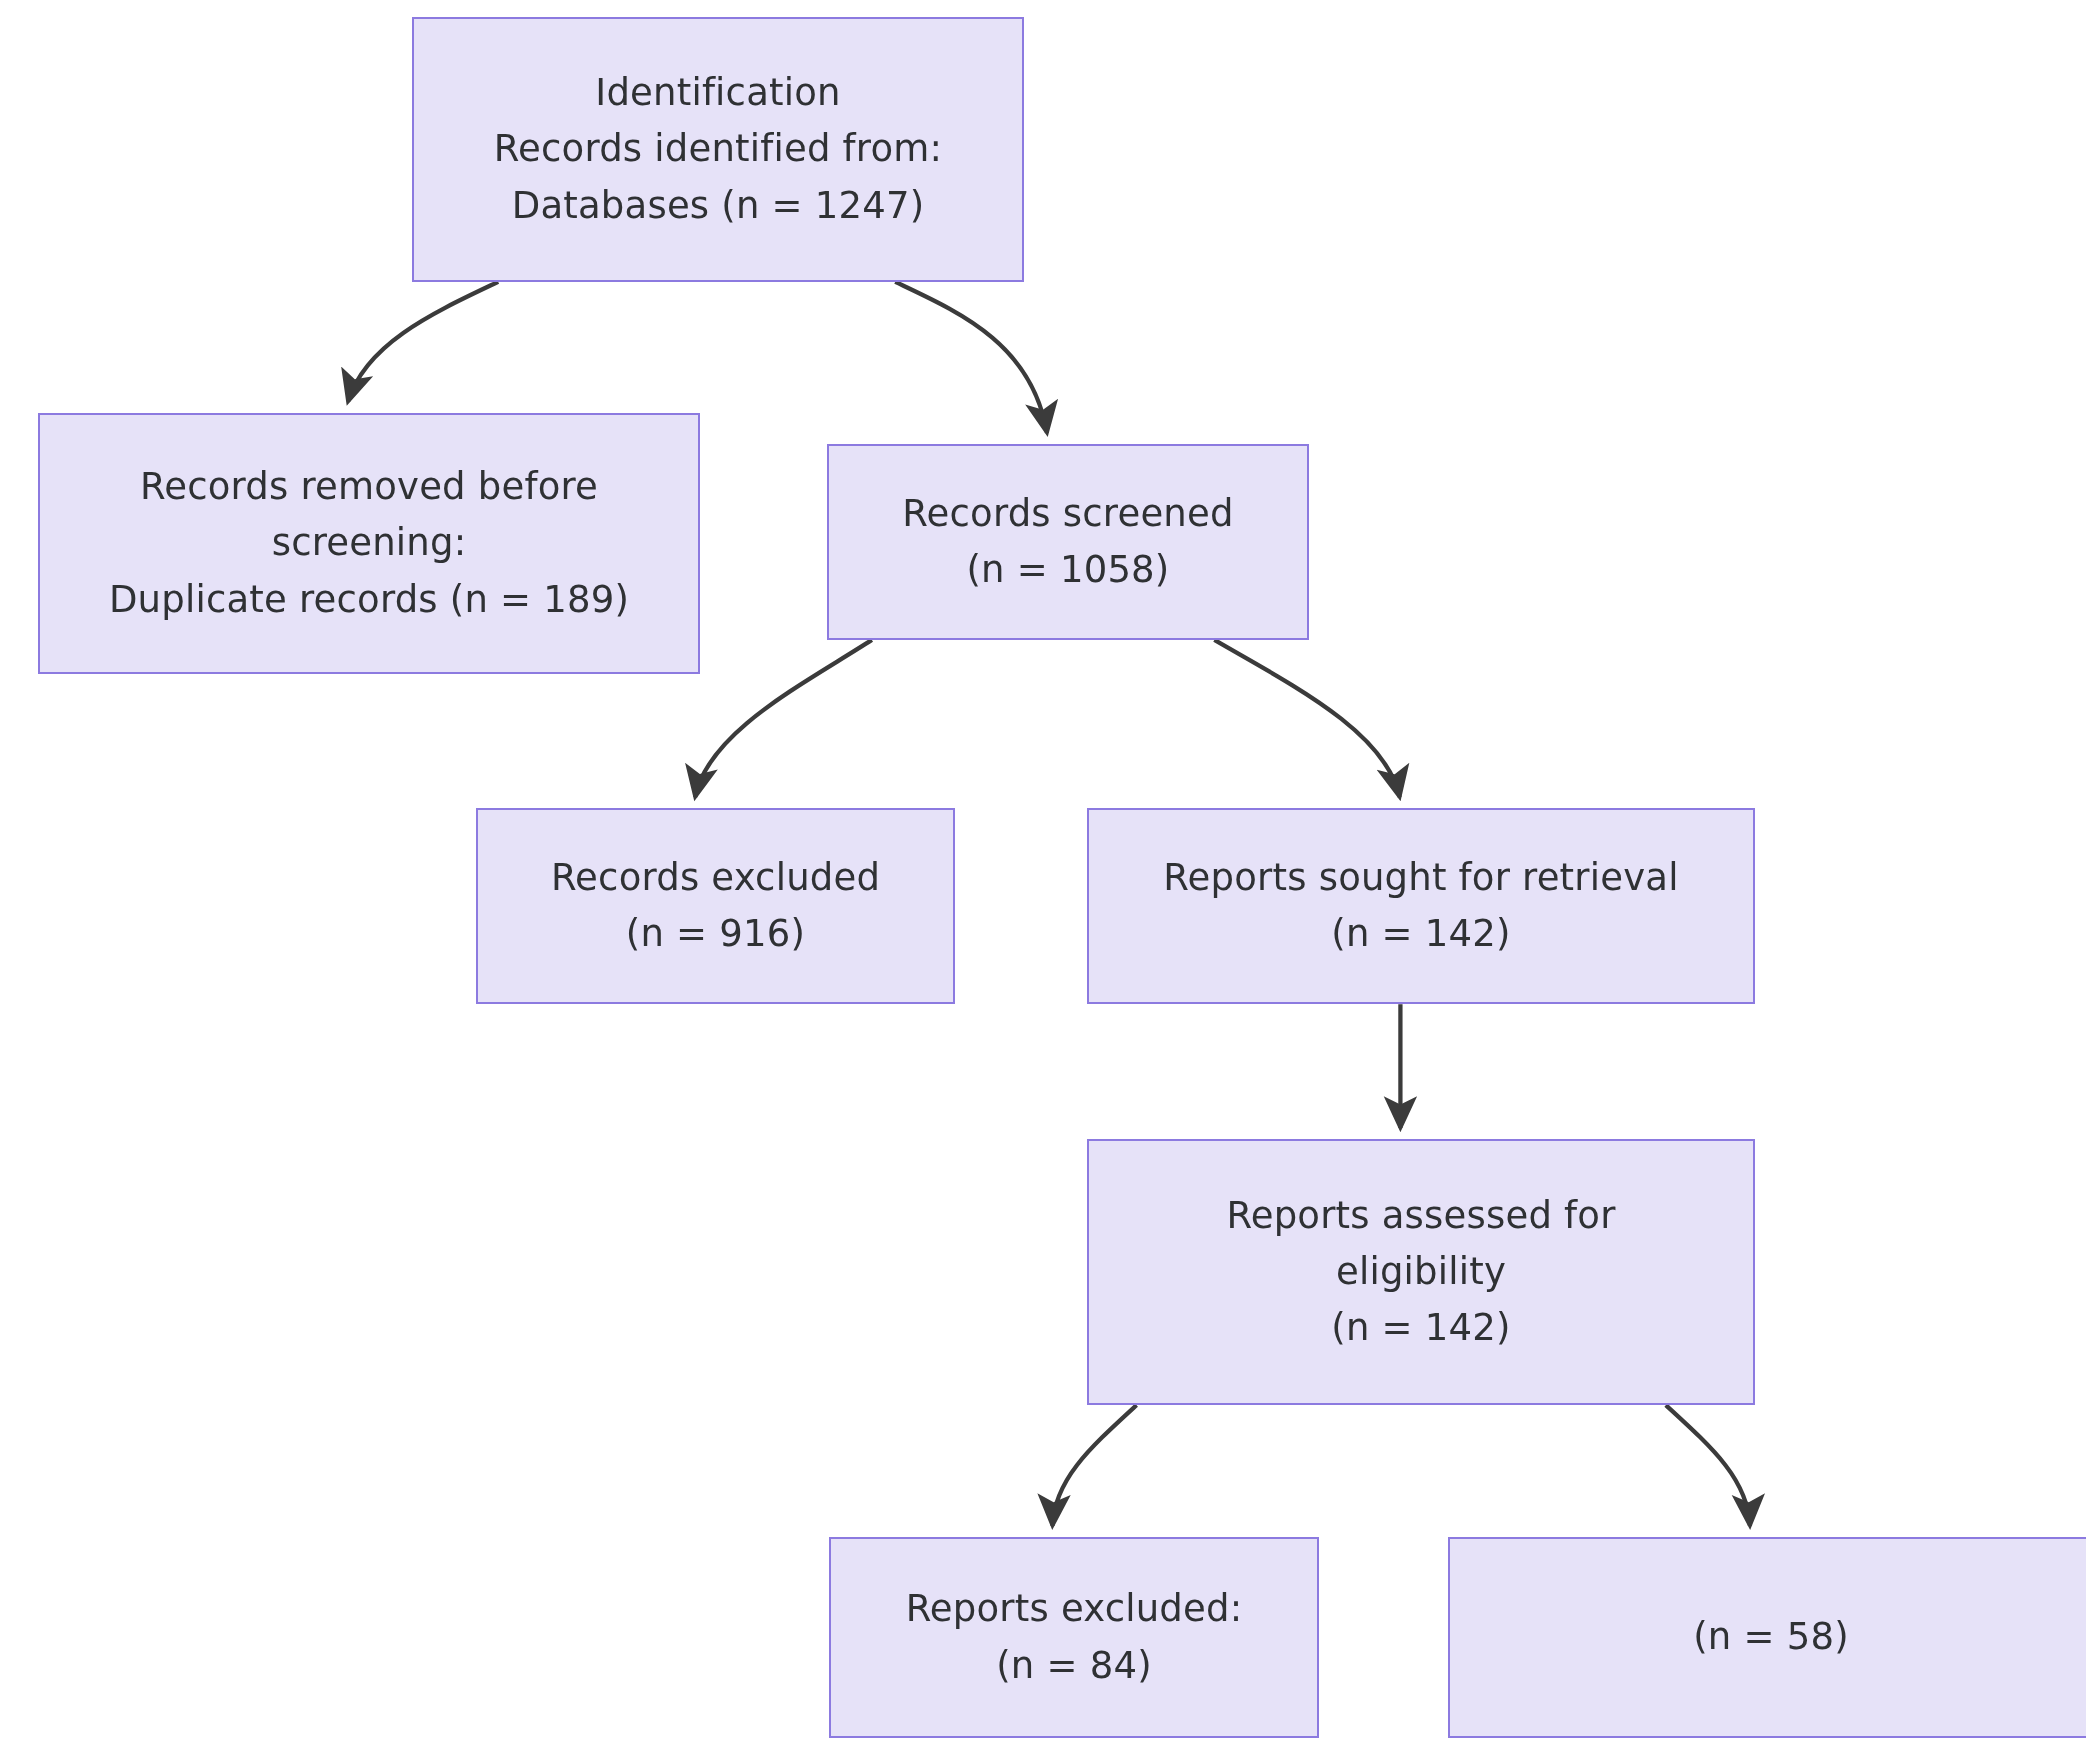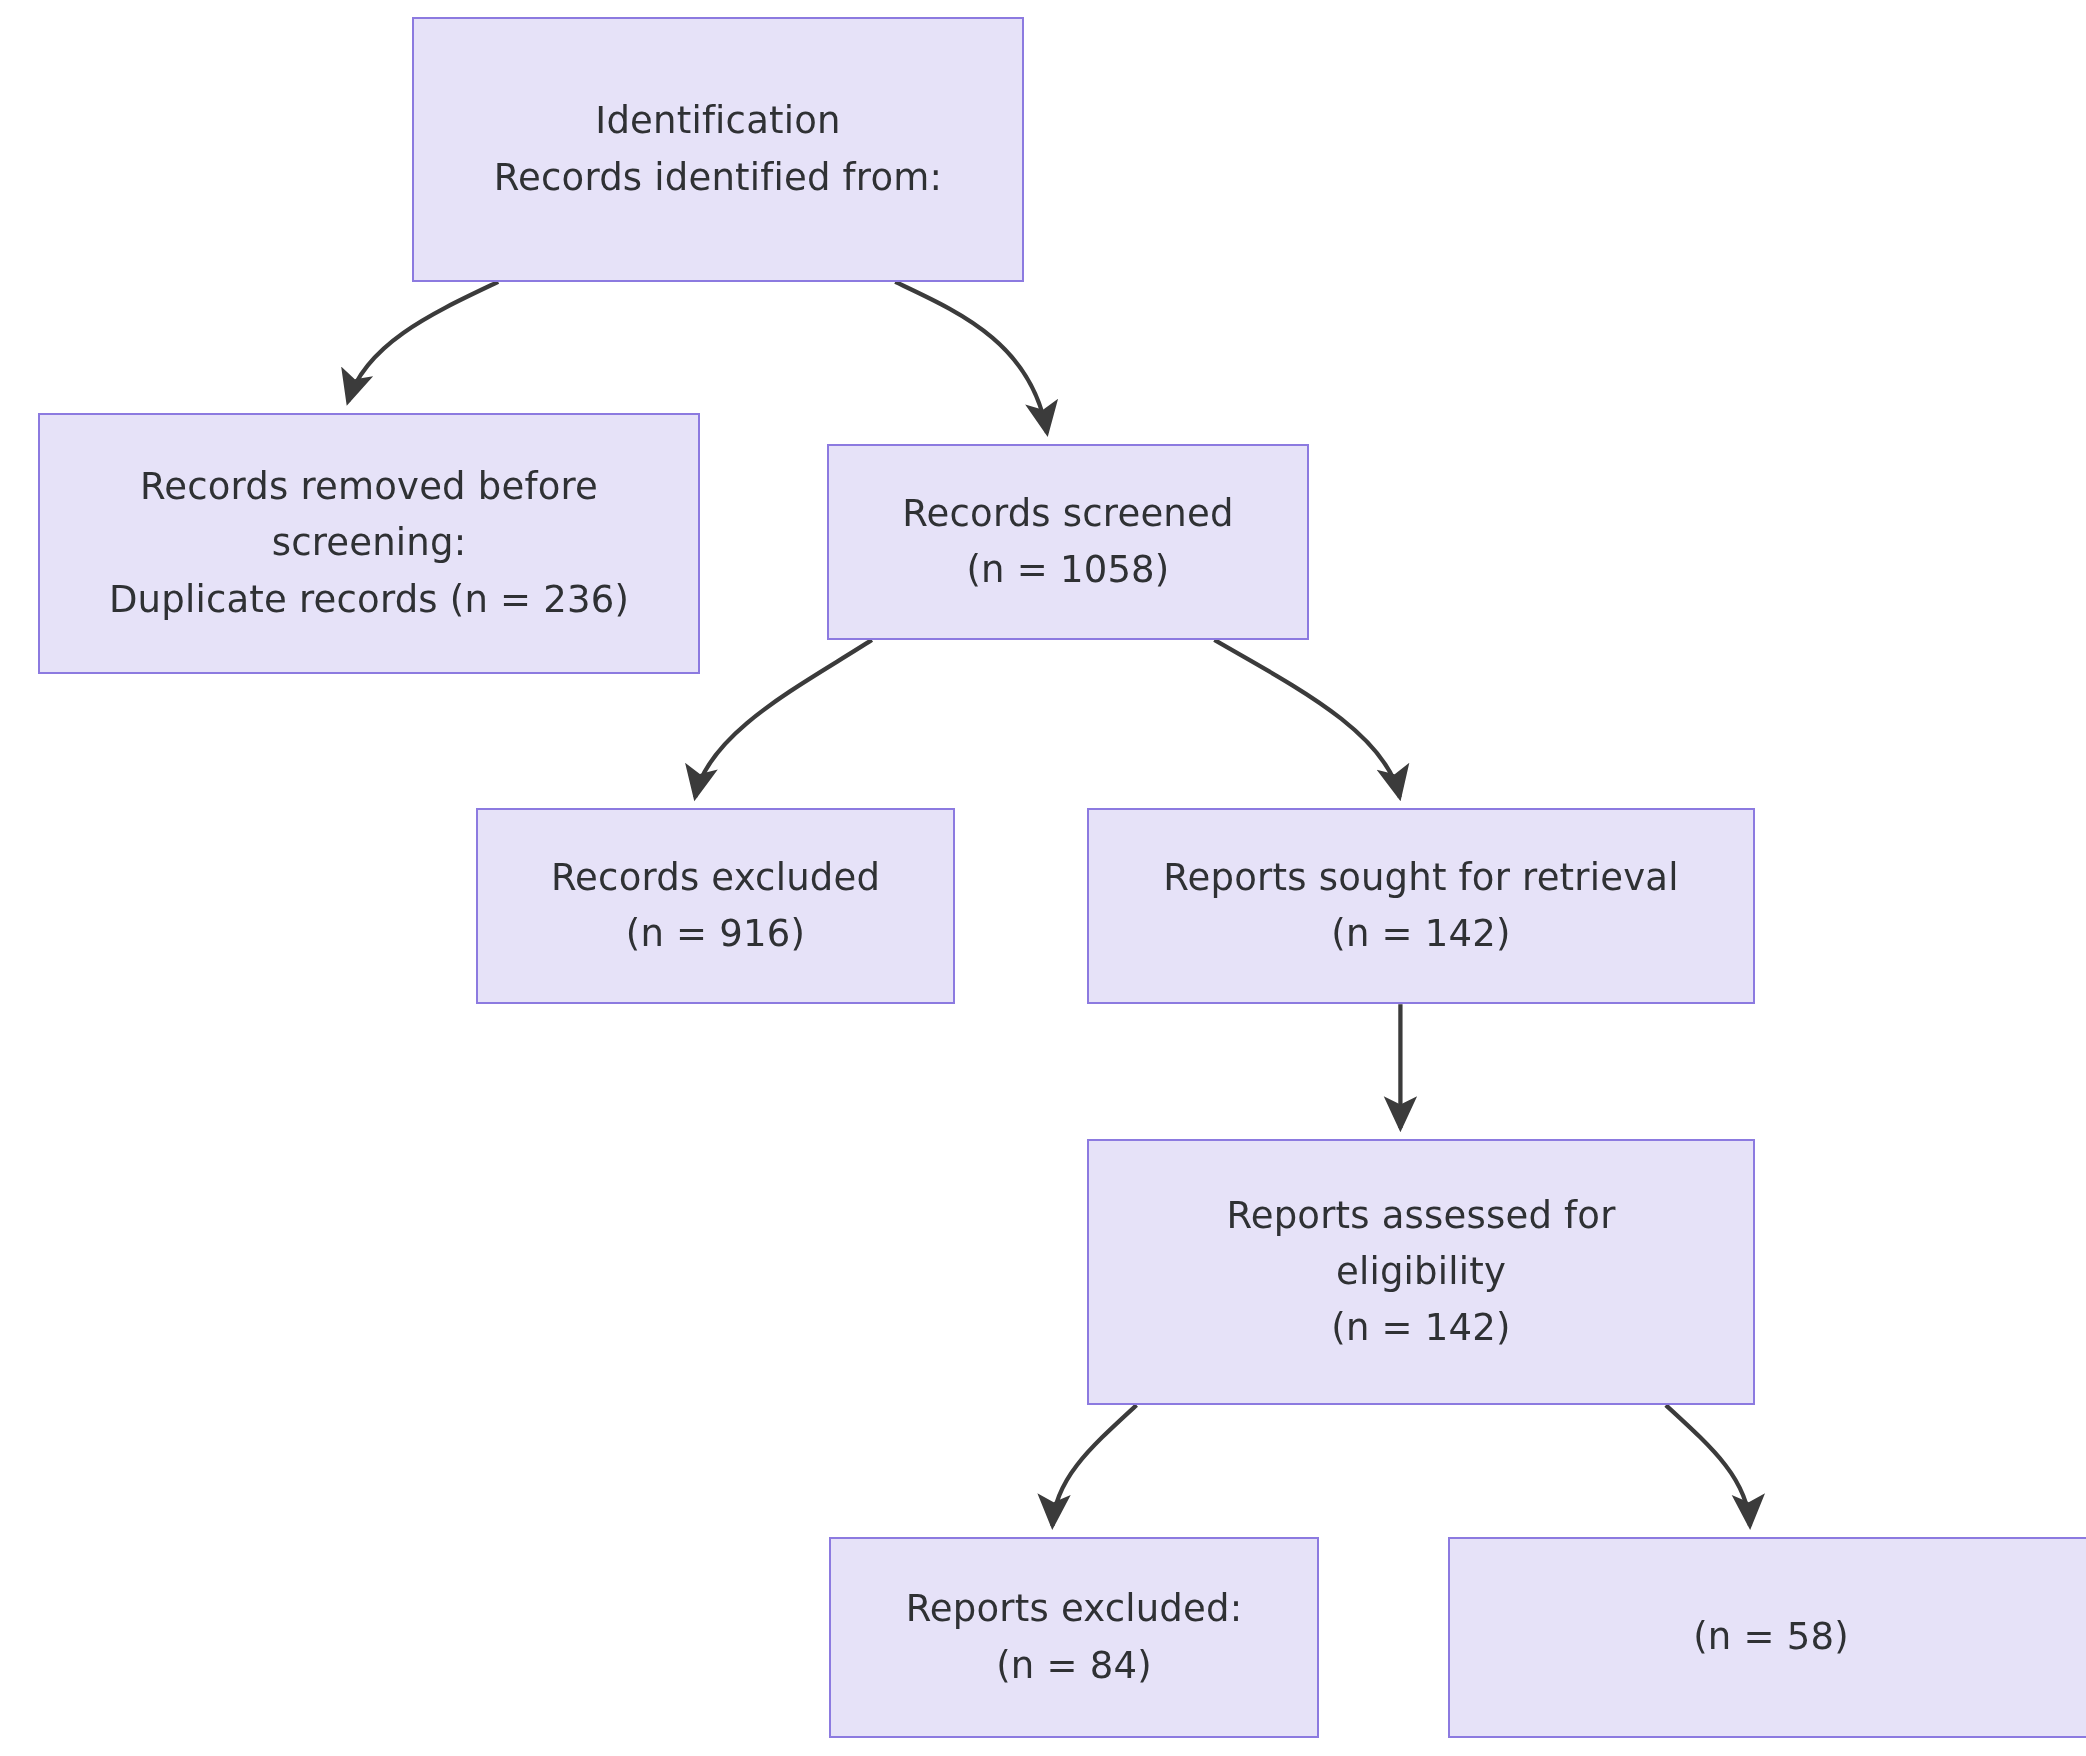--- a/index.html
+++ b/index.html
@@ -69,26 +69,27 @@
     <path d="M 1799 1290 L 1799 1449" fill="none" stroke="#3b3b3b" stroke-width="5.5" marker-end="url(#arrowhead)"></path>
 
     <path d="M 1460 1805 C 1400 1860 1355 1900 1352 1960" fill="none" stroke="#3b3b3b" stroke-width="5.5" marker-end="url(#arrowhead)"></path>
 
     <path d="M 2140 1805 C 2200 1860 2245 1900 2248 1960" fill="none" stroke="#3b3b3b" stroke-width="5.5" marker-end="url(#arrowhead)"></path>
   </svg>
 
   <div class="node" style="left:391px; top:17px; width:612px; height:265px;">
     <span class="line">Identification</span>
     <span class="line">Records identified from:</span>
+    <span class="line">Databases (n = 1247)</span>
   </div>
 
   <div class="node" style="left:17px; top:413px; width:662px; height:261px;">
     <span class="line">Records removed before</span>
     <span class="line">screening:</span>
-    <span class="line">Duplicate records (n = 236)</span>
+    <span class="line">Duplicate records (n = 189)</span>
   </div>
 
   <div class="node" style="left:806px; top:444px; width:482px; height:196px;text-align:center;">
     <span class="line">Records screened</span>
     <span class="line">(n = 1058)</span>
   </div>
 
   <div class="node" style="left:455px; top:808px; width:479px; height:196px;">
     <span class="line">Records excluded</span>
     <span class="line">(n = 916)</span>

